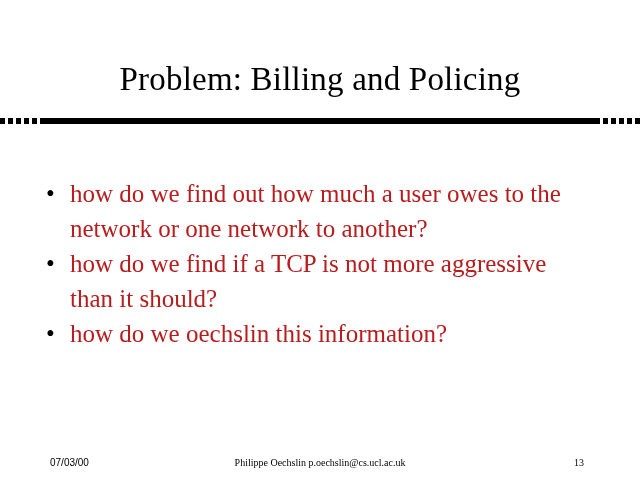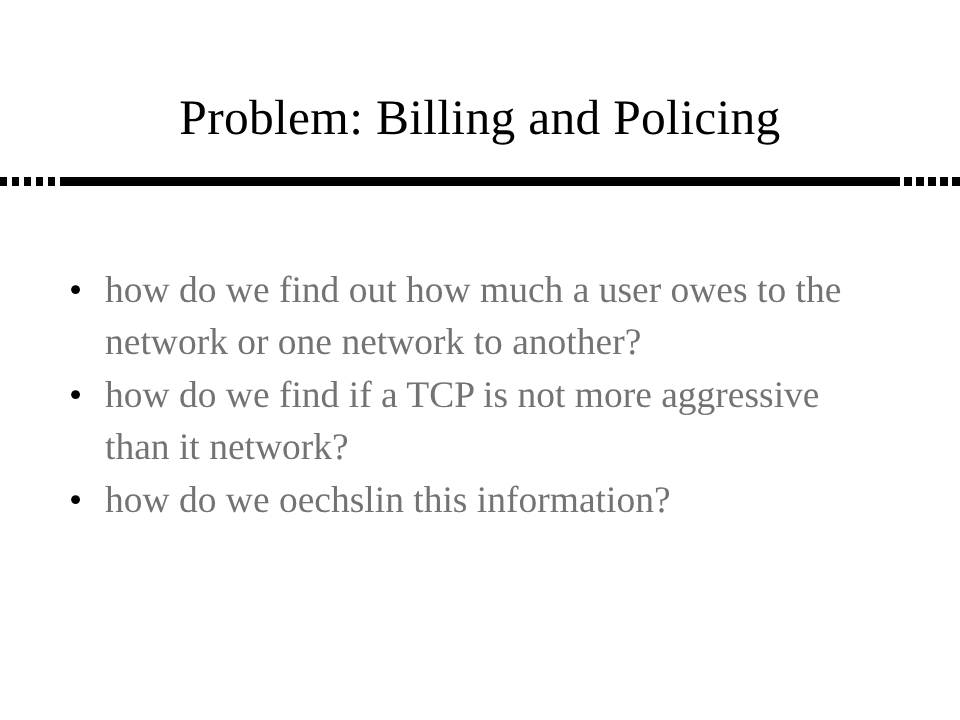--- a/index.html
+++ b/index.html
@@ -82,21 +82,21 @@
     font-size: 25px;
     line-height: 35px;
     text-align: left;
     color: #000000;
   }
   .bullet-text {
     flex: 1 1 auto;
     font-family: "Liberation Serif", "DejaVu Serif", serif;
     font-size: 25px;
     line-height: 35px;
-    color: #737373;
+    color: #b91c1c;
     text-indent: 0;
   }
 
   
   .footer {
     position: absolute;
     left: 0;
     top: 455px;
     width: 640px;
     height: 16px;
@@ -146,24 +146,29 @@
 
   <div class="body">
 
     <div class="bullet-row">
       <span class="bullet-mark">•</span>
       <span class="bullet-text">how do we find out how much a user owes to the network or one network to another?</span>
     </div>
 
     <div class="bullet-row">
       <span class="bullet-mark">•</span>
-      <span class="bullet-text">how do we find if a TCP is not more aggressive than it network?</span>
+      <span class="bullet-text">how do we find if a TCP is not more aggressive than it should?</span>
     </div>
 
     <div class="bullet-row">
       <span class="bullet-mark">•</span>
       <span class="bullet-text">how do we oechslin this information?</span>
     </div>
 
   </div>
 
+  <div class="footer">
+    <span class="date">07/03/00</span>
+    <span class="center">Philippe Oechslin p.oechslin@cs.ucl.ac.uk</span>
+    <span class="pageno">13</span>
+  </div>
 
 </div>
 
 </body></html>

